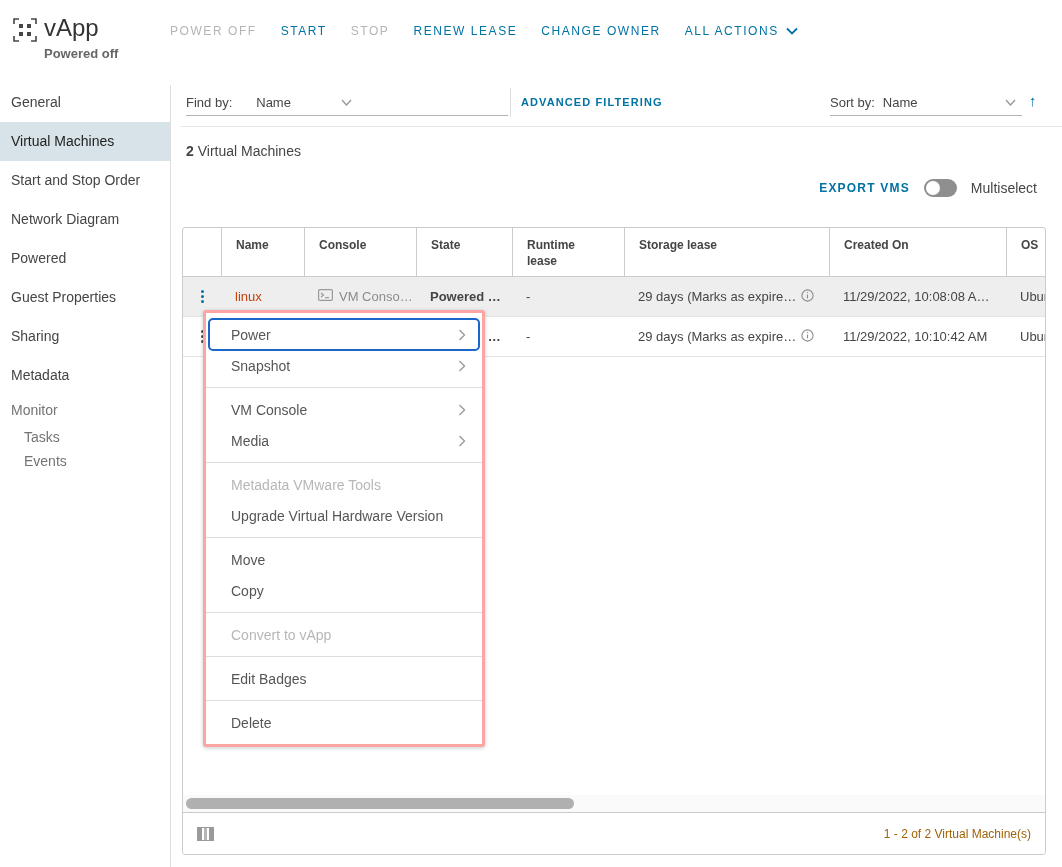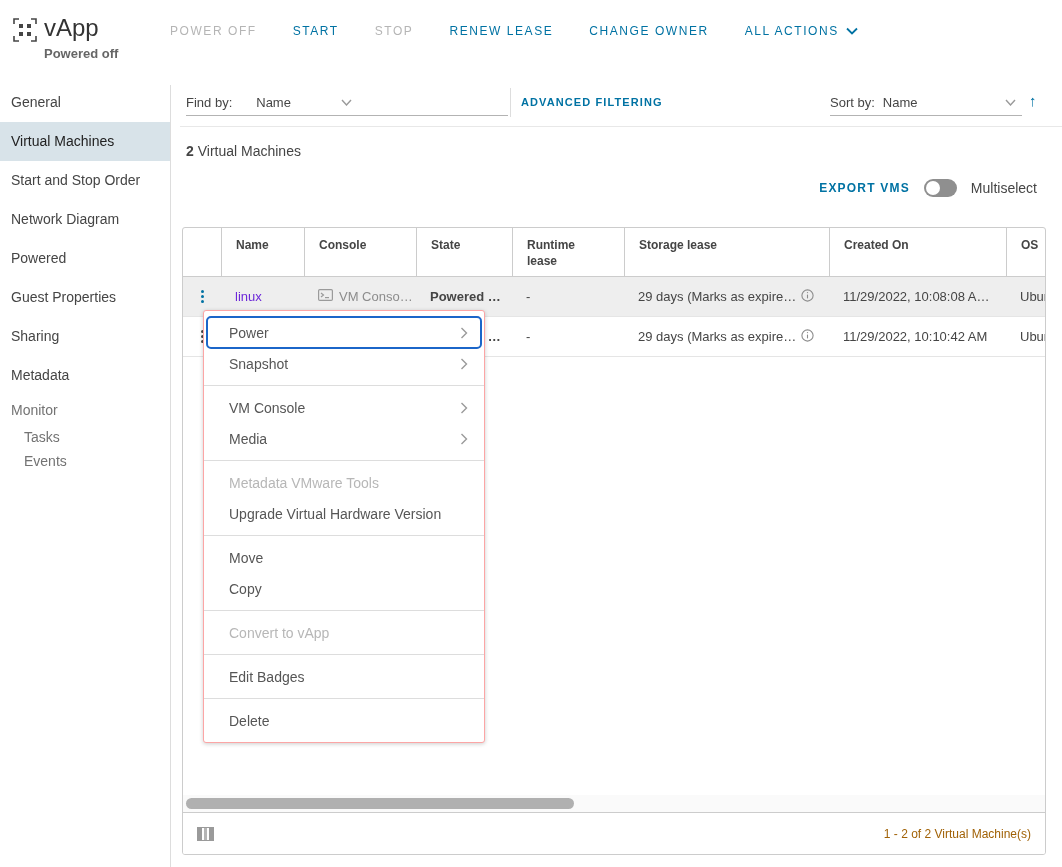--- a/index.html
+++ b/index.html
@@ -4,21 +4,21 @@
 <style>
   * { margin:0; padding:0; box-sizing:border-box; }
   html,body { background:#fff; }
   body { font-family:"Liberation Sans", sans-serif; color:#454545; }
   .app { position:relative; width:1062px; height:867px; overflow:hidden; background:#fff; }
 
   
   .vapp-icon { position:absolute; left:12px; top:17px; }
   .page-title { position:absolute; left:44px; top:14px; font-size:24px; font-weight:400; color:#333; }
   .page-status { position:absolute; left:44px; top:46px; font-size:13px; font-weight:700; color:#666; }
-  .actions-bar { position:absolute; left:170px; top:24px; display:flex; gap:36px; align-items:center; }
+  .actions-bar { position:absolute; left:170px; top:24px; display:flex; gap:24px; align-items:center; }
   .hdr-action { font-size:12px; font-weight:500; letter-spacing:0.13em; color:#0072a3; background:none; border:none; cursor:pointer; font-family:inherit; display:flex; align-items:center; gap:7px; }
   .hdr-action.disabled { color:#b5b5b5; cursor:default; }
 
   
   .sidebar { position:absolute; left:0; top:83px; width:170px; }
   .sidebar-divider { position:absolute; left:170px; top:85px; bottom:0; width:0; border-left:1px solid #ddd; }
   .nav-item { height:39px; line-height:39px; padding-left:11px; font-size:14px; color:#454545; cursor:pointer; white-space:nowrap; }
   .nav-item.selected { background:#d8e3e9; color:#222; }
   .nav-item.group-head { height:30px; line-height:30px; color:#737373; cursor:default; }
   .nav-item.child { height:24px; line-height:24px; padding-left:24px; color:#737373; }
@@ -55,32 +55,32 @@
   .c4 { flex:0 0 112px; }
   .c5 { flex:0 0 205px; }
   .c6 { flex:0 0 177px; }
   .c7 { flex:1 1 auto; }
   .c4 .wrap2 { white-space:normal; width:70px; }
   .grid-row { display:flex; height:40px; align-items:center; border-bottom:1px solid #e5e5e5; font-size:13px; color:#454545; }
   .grid-row.highlight { background:#eee; }
   .kebab { display:flex; flex-direction:column; gap:2px; align-items:center; justify-content:center; width:38px; cursor:pointer; }
   .kebab i { width:3px; height:3px; border-radius:50%; background:#454545; }
   .kebab.blue i { background:#0072a3; }
-  .vm-link { color:#6d28d9; text-decoration:none; cursor:pointer; }
+  .vm-link { color:#c2410c; text-decoration:none; cursor:pointer; }
   .console-cell { display:flex; align-items:center; gap:6px; color:#8c8c8c; }
   .state-cell { font-weight:600; }
   .lease-cell { display:flex; align-items:center; gap:5px; }
   .grid-hscroll { position:absolute; left:0; right:0; bottom:42px; height:17px; background:#fafafa; }
   .grid-hscroll .thumb { position:absolute; left:3px; top:3px; width:388px; height:11px; border-radius:6px; background:#b0b0b0; cursor:grab; }
   .grid-footer { position:absolute; left:0; right:0; bottom:0; height:42px; border-top:1px solid #ccc; display:flex; align-items:center; padding:0 14px; background:#fff; }
   .footer-range { margin-left:auto; font-size:12px; color:#a16207; }
   .colpicker { cursor:pointer; background:none; border:none; display:flex; }
 
   
-  .ctx-menu { position:absolute; left:203px; top:310px; width:282px; background:#fff; border:1px solid #fca5a5; border-radius:3px; box-shadow:0 1px 4px rgba(0,0,0,.2); padding:6px 0; z-index:20; }
+  .ctx-menu { position:absolute; left:203px; top:310px; width:282px; background:#fff; border:3px solid #fca5a5; border-radius:3px; box-shadow:0 1px 4px rgba(0,0,0,.2); padding:6px 0; z-index:20; }
   .menu-group + .menu-group { border-top:1px solid #ddd; margin-top:6px; padding-top:6px; }
   .menu-item { position:relative; display:flex; align-items:center; justify-content:space-between; height:31px; padding:0 16px 0 25px; font-size:14px; color:#565656; cursor:pointer; }
   .menu-item.disabled { color:#b7b7b7; cursor:default; }
   .menu-item.focused::after { content:""; position:absolute; left:2px; right:2px; top:-1px; bottom:-1px; border:2px solid #1b66c9; border-radius:5px; pointer-events:none; }
   .chev svg, .chev { display:block; }
 </style>
 </head>
 <body>
 
 <div class="app">

